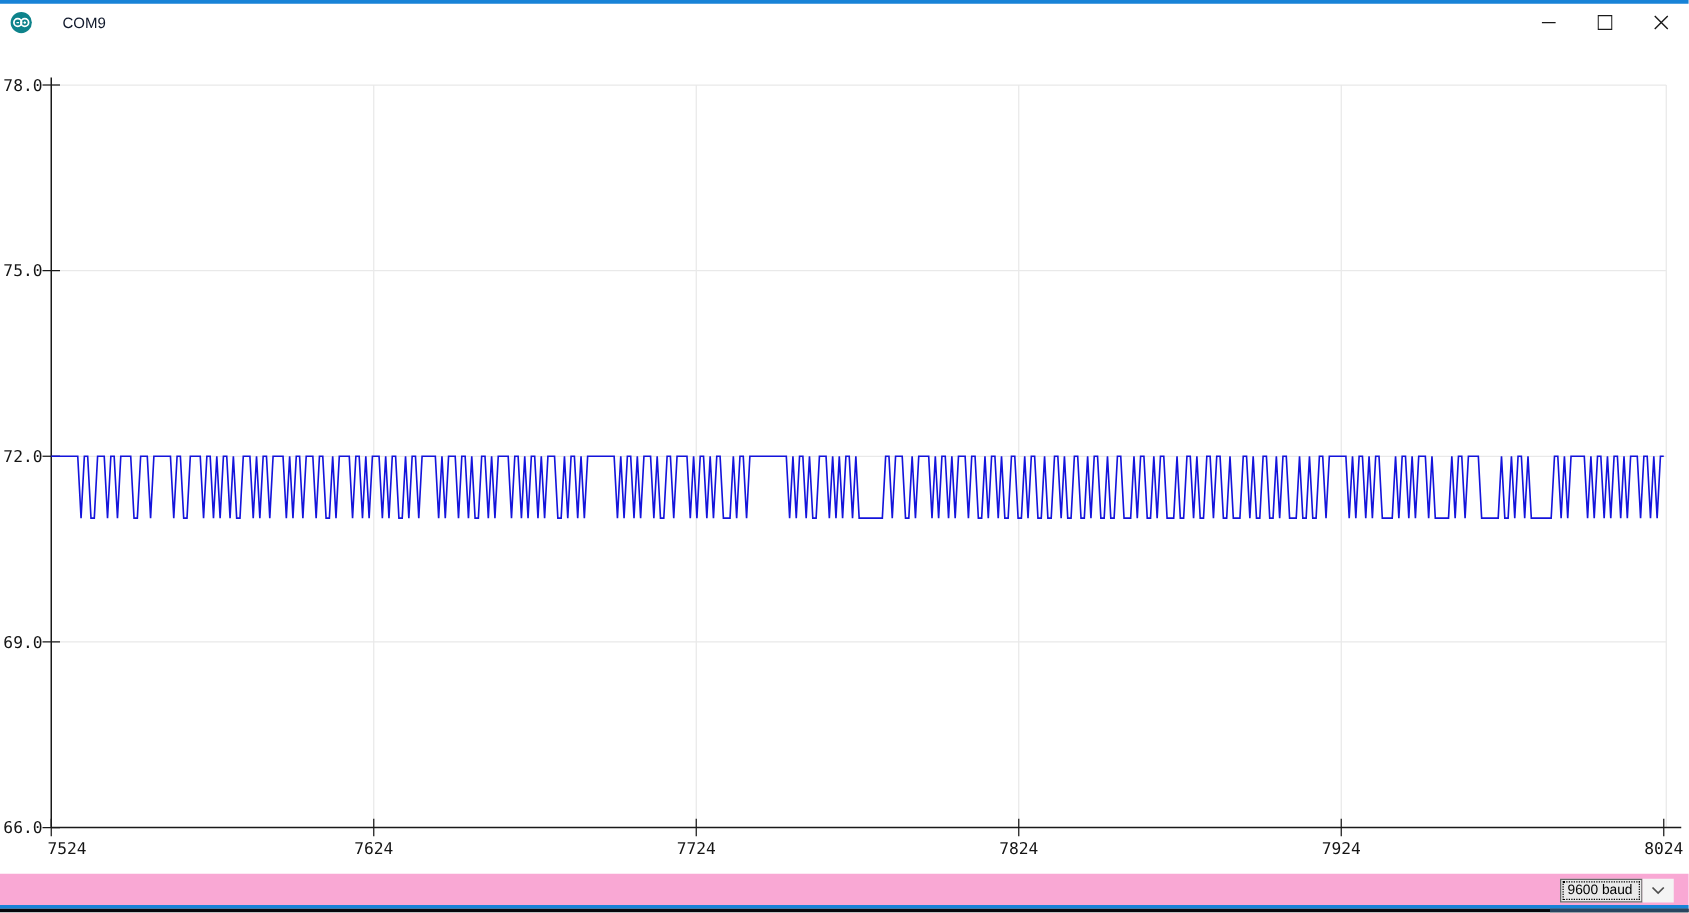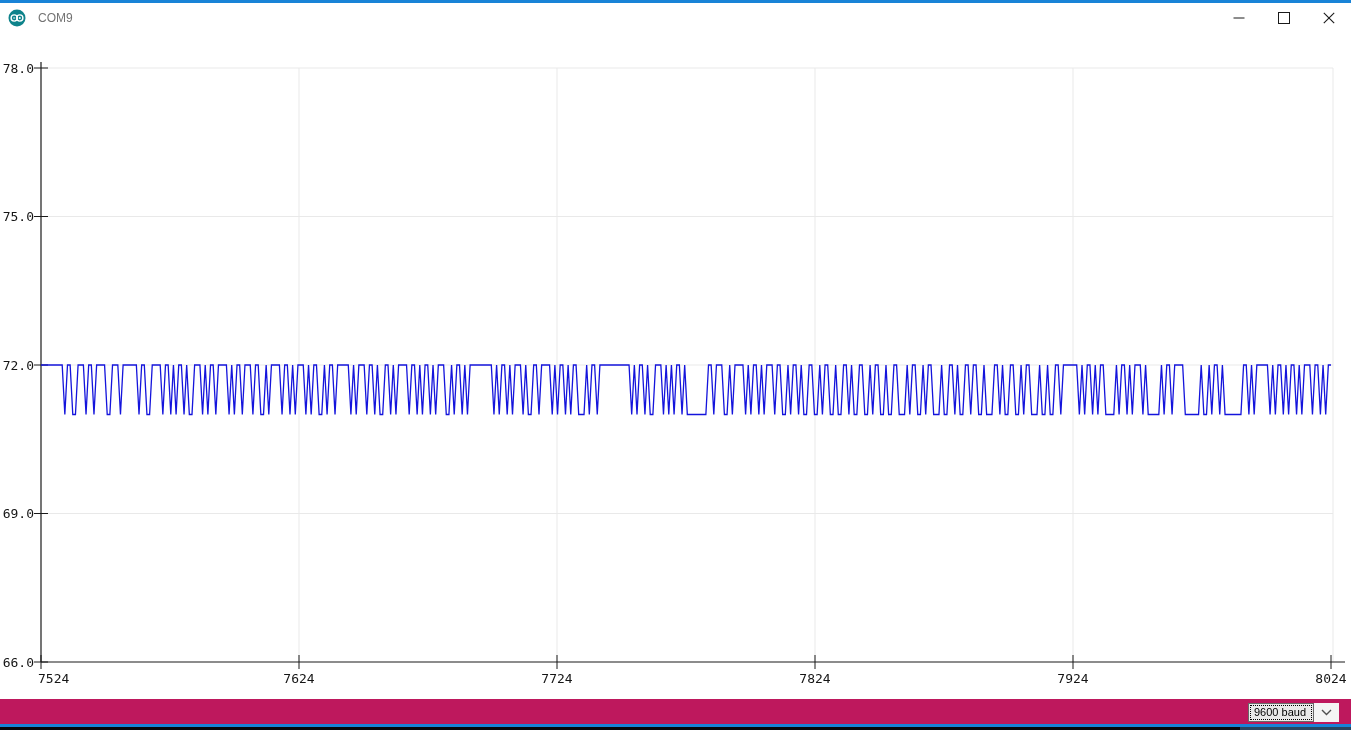--- a/index.html
+++ b/index.html
@@ -7,28 +7,28 @@
     width:1351px;height:730px;position:relative;overflow:hidden;
     background:#ffffff;font-family:"Liberation Sans",sans-serif;
   }
   
   .accent-top{position:absolute;top:0;left:0;width:1351px;height:3px;z-index:6;}
   .titlebar{
     position:absolute;top:3px;left:0;width:1351px;height:29px;background:#ffffff;
     z-index:5;display:flex;align-items:center;
   }
   .app-icon{margin-left:8px;width:18px;height:18px;display:inline-flex;}
-  .title{margin-left:12px;font-size:12px;color:#737373;}
+  .title{margin-left:24px;font-size:12px;color:#0f172a;}
   .win-controls{position:absolute;right:0;top:0;height:29px;display:flex;}
   .wbtn{width:45px;height:29px;display:flex;align-items:center;justify-content:center;
         background:transparent;border:none;padding:0;cursor:default;}
   
   #plot-svg{position:absolute;top:0;left:0;z-index:1;}
   
-  .statusbar{position:absolute;top:699px;left:0;width:1351px;height:25px;background:#be185d;z-index:5;}
+  .statusbar{position:absolute;top:699px;left:0;width:1351px;height:25px;background:#f9a8d4;z-index:5;}
   .combobox{position:absolute;right:12px;top:4px;height:19px;display:flex;align-items:stretch;}
   .combo-text{
     width:66px;box-sizing:border-box;border:1px solid #696969;background:#e9e9e9;
     font-size:11px;color:#000;line-height:17px;padding-left:5px;
     outline:1px dotted #000;outline-offset:-3px;white-space:nowrap;overflow:hidden;
   }
   .combo-arrow{width:25px;display:flex;align-items:center;justify-content:center;background:#f4f4f4;}
   .accent-bottom{position:absolute;top:724px;left:0;width:1351px;height:3px;z-index:6;}
   .dark-strip{position:absolute;top:727px;left:0;width:1351px;height:3px;background:#06080c;z-index:6;}
   .dark-strip .navy-seg{position:absolute;left:1240px;top:0;height:3px;width:111px;background:#28455f;}

